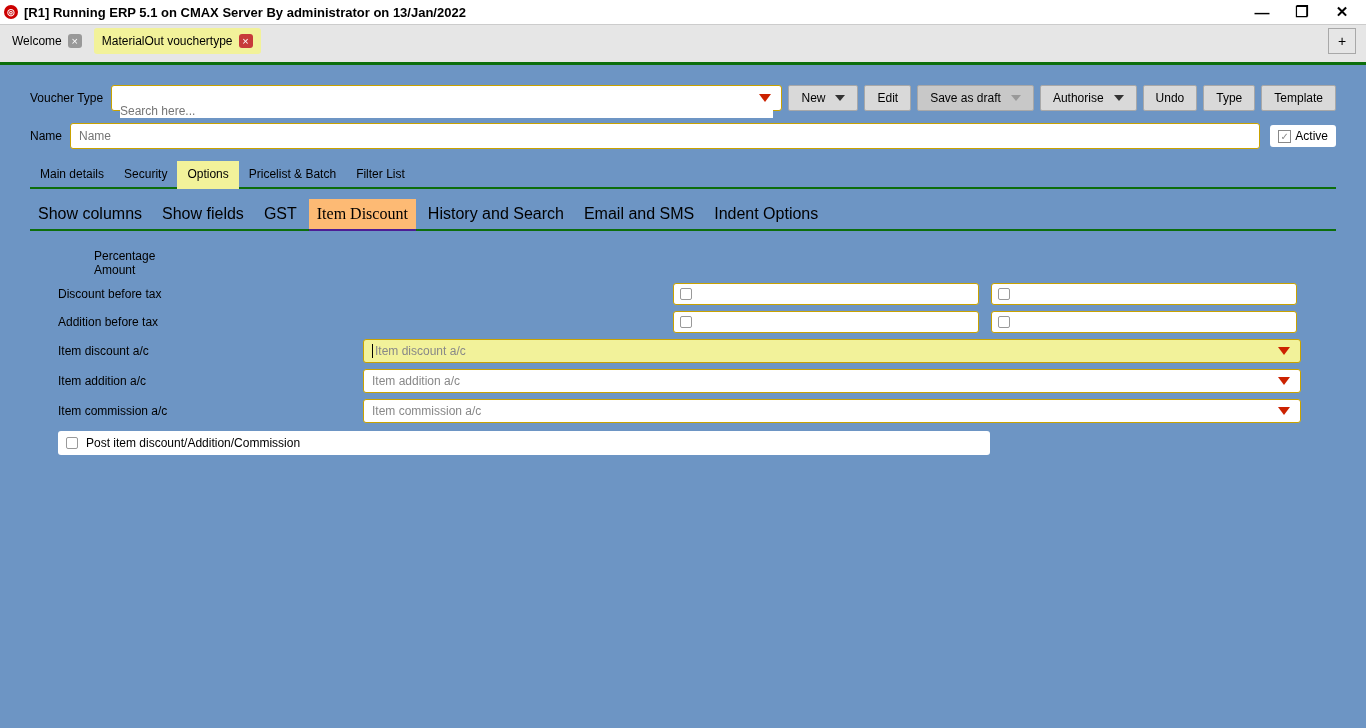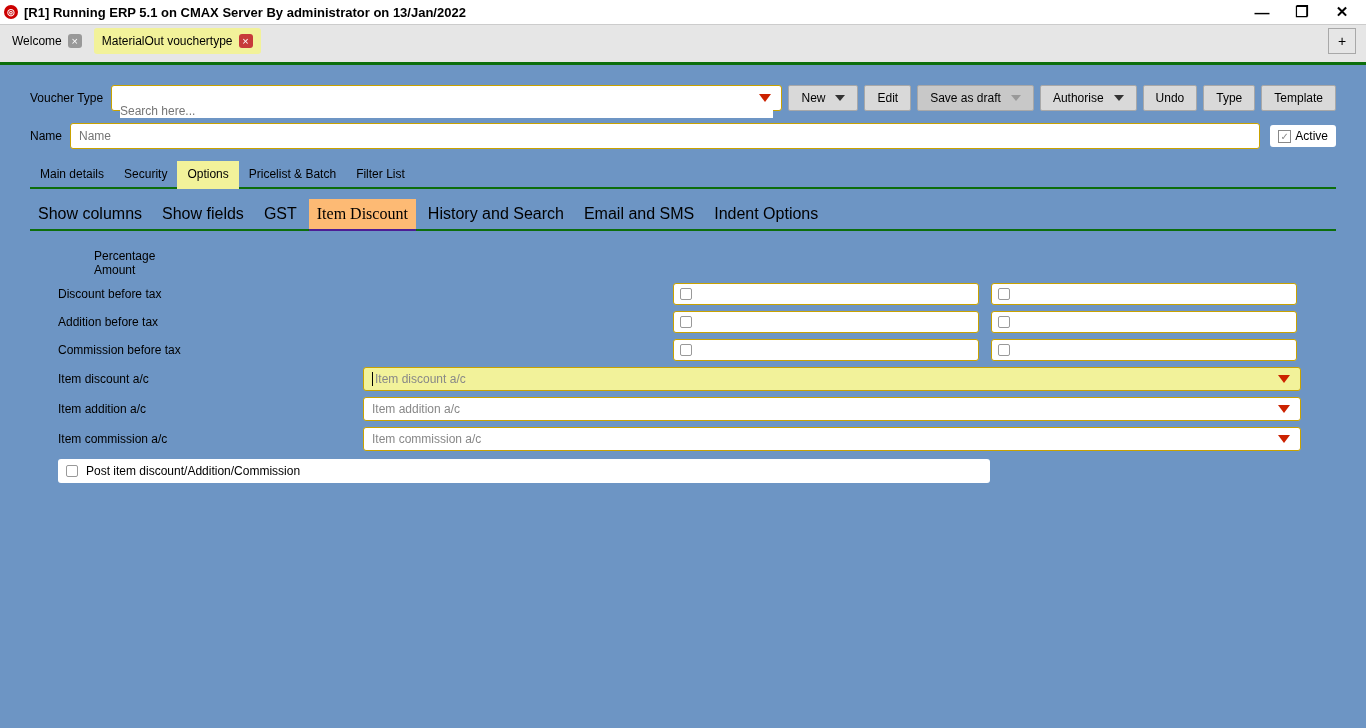--- a/index.html
+++ b/index.html
@@ -391,30 +391,20 @@
       <div class="frow-label">Addition before tax</div>
       <div style="width:310px;"></div>
       <div class="chk-box">
           <span class="mini-chk"></span>
         </div>
       <div class="chk-box">
           <span class="mini-chk"></span>
         </div>
     </div>
 
-    <div class="frow">
-      <div class="frow-label">Commission before tax</div>
-      <div style="width:310px;"></div>
-      <div class="chk-box">
-          <span class="mini-chk"></span>
-        </div>
-      <div class="chk-box">
-          <span class="mini-chk"></span>
-        </div>
-    </div>
 
     <div class="frow">
       <div class="frow-label">Item discount a/c</div>
       <div class="ac-combo focused">
         <span class="text-cursor"></span>
         <span class="ph" style="margin-left:3px;">Item discount a/c</span>
         <span class="red-caret"></span>
       </div>
     </div>
 

